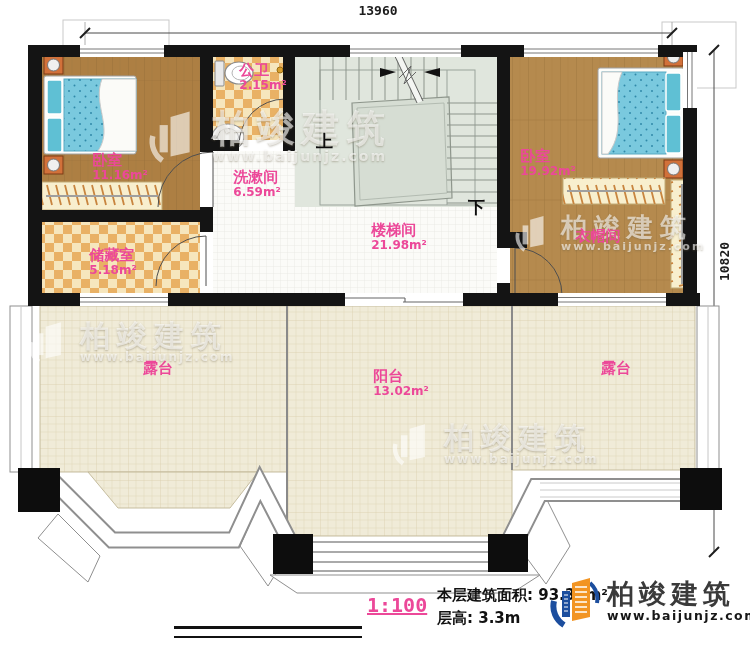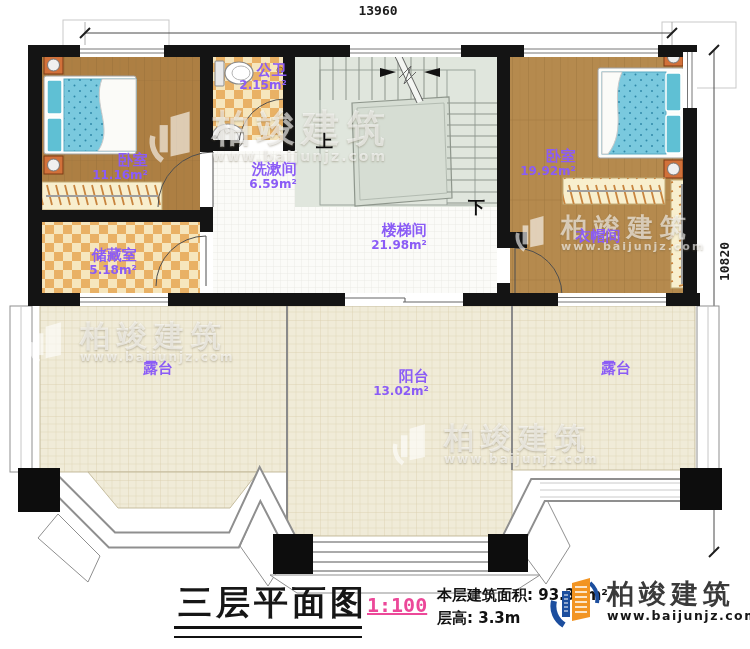--- a/index.html
+++ b/index.html
@@ -1,19 +1,19 @@
 <!DOCTYPE html>
 <html><head>
 <meta charset="utf-8">
 <style>
   html,body{margin:0;padding:0;background:#fff;}
   .canvas{position:relative;width:750px;height:649px;background:#ffffff;overflow:hidden;
           font-family:"DejaVu Sans",sans-serif;-webkit-font-smoothing:antialiased;}
   .canvas svg.plan{position:absolute;left:0;top:0;}
-  .lbl{position:absolute;transform:translateX(-50%);text-align:right;color:#8b5cf6;
+  .lbl{position:absolute;transform:translateX(-50%);text-align:left;color:#ec4899;
        line-height:1.15;white-space:nowrap;z-index:30;}
   .lbl .nm{display:block;font-weight:bold;font-size:15px;}
   .lbl .ar{display:block;font-weight:bold;font-size:12px;}
   .updown{position:absolute;font-weight:bold;font-size:17px;color:#0d0d0d;z-index:30;}
   .dim{position:absolute;font-family:"DejaVu Sans Mono",monospace;font-weight:bold;
        font-size:13px;color:#1c1c1c;text-align:center;z-index:30;}
   .dim.rot{transform:rotate(-90deg);}
   .wm{position:absolute;display:flex;align-items:center;gap:8px;z-index:20;
       color:rgba(255,255,255,0.60);text-shadow:0 1px 2px rgba(108,96,70,0.38);pointer-events:none;}
   .wm .tx{display:flex;flex-direction:column;line-height:1.05;}
@@ -287,21 +287,21 @@
   <div class="dim rot" style="left:696px;top:254px;width:56px;">10820</div>
 
   <div class="lbl" style="left:120px;top:152px;">
     <span class="nm">卧室</span>
     <span class="ar">11.16m²</span>
   </div>
   <div class="lbl" style="left:263px;top:62px;">
     <span class="nm">公卫</span>
     <span class="ar">2.15m²</span>
   </div>
-  <div class="lbl" style="left:257px;top:161px;margin-left:16px;">
+  <div class="lbl" style="left:257px;top:169px;">
     <span class="nm">洗漱间</span>
     <span class="ar">6.59m²</span>
   </div>
   <div class="lbl" style="left:113px;top:247px;">
     <span class="nm">储藏室</span>
     <span class="ar">5.18m²</span>
   </div>
   <div class="lbl" style="left:399px;top:222px;">
     <span class="nm">楼梯间</span>
     <span class="ar">21.98m²</span>
@@ -320,21 +320,20 @@
     <span class="nm">阳台</span>
     <span class="ar">13.02m²</span>
   </div>
   <div class="lbl" style="left:616px;top:360px;">
     <span class="nm">露台</span>
   </div>
 
   <div class="updown" style="left:316px;top:130px;">上</div>
   <div class="updown" style="left:468px;top:196px;">下</div>
 
-  <div class="plan-title">三层平面图</div>
   <div class="title-rule"></div>
   <div class="plan-scale">1:100</div>
   <div class="plan-info">
     <div>本层建筑面积: 93.36m²</div>
     <div>层高: 3.3m</div>
   </div>
 
   <div class="logo">
     <svg width="50" height="56" viewBox="0 0 50 56">
       <path d="M14,52 A22,22 0 0 1 4,28" fill="none" stroke="#1c4e9e" stroke-width="6"></path>

